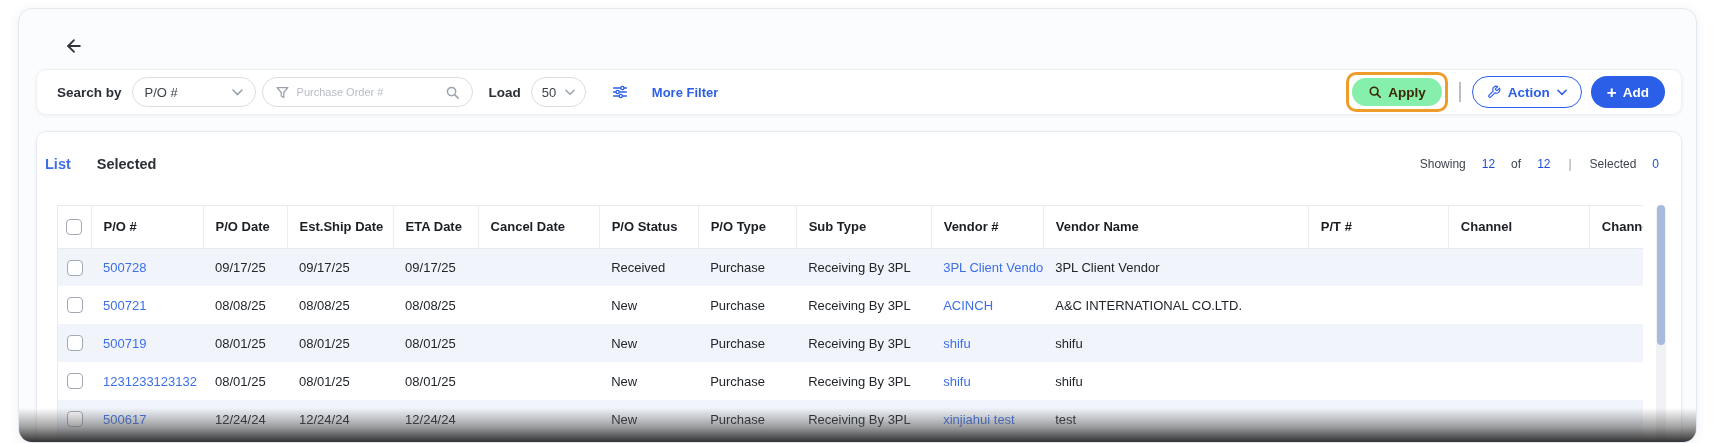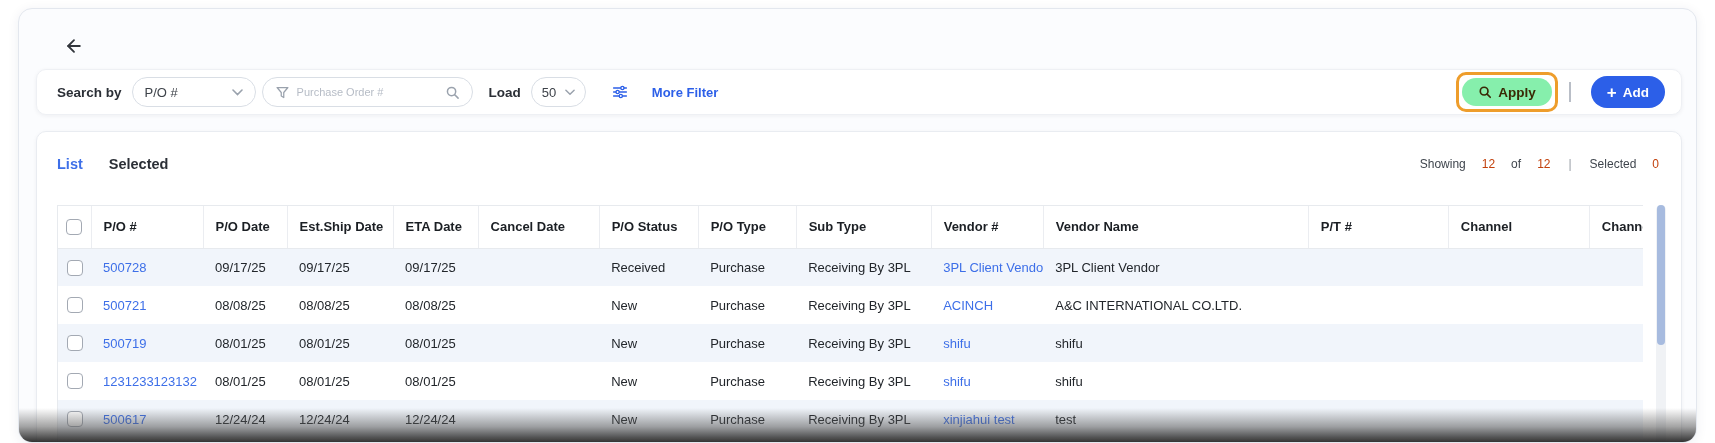--- a/index.html
+++ b/index.html
@@ -31,26 +31,26 @@
     gap:6px;padding:0 16px;font-size:13.5px;font-weight:700;color:#3a2a05;cursor:pointer;}
   .vdiv{width:2px;height:20px;background:#b9bec7;margin:0 11px;}
   .action-btn{height:32px;border:1.5px solid #2c5fe8;border-radius:17px;background:#fff;color:#2c5fe8;
     display:flex;align-items:center;gap:7px;padding:0 14px;font-size:13.5px;font-weight:600;cursor:pointer;}
   .add-btn{height:32px;border:none;border-radius:17px;background:#2c5fe8;color:#fff;display:flex;
     align-items:center;gap:6px;padding:0 16px;font-size:13.5px;font-weight:600;cursor:pointer;margin-left:9px;}
   .add-plus{font-size:17px;font-weight:600;line-height:1;}
   
   .main-card{position:absolute;left:17px;top:122px;width:1646px;height:336px;background:#fff;
     border:1px solid #e9ecf1;border-radius:10px 10px 0 0;box-shadow:0 1px 4px rgba(30,41,59,.05);}
-  .tabs-row{position:absolute;left:20px;right:22px;top:24px;display:flex;align-items:center;font-size:14.5px;}
+  .tabs-row{position:absolute;left:8px;right:22px;top:24px;display:flex;align-items:center;font-size:14.5px;}
   .tab{cursor:pointer;}
   .tab-active{color:#3d6fe8;font-weight:700;}
   .tab-idle{color:#2b2f36;font-weight:600;margin-left:26px;}
   .result-summary{display:flex;align-items:center;gap:16px;font-size:12px;color:#3f454d;}
-  .num{color:#c2410c;text-align:right;}
+  .num{color:#1d4ed8;text-align:right;}
   .rs-sep{color:#9aa0a8;padding:0 2px;}
   
   .table-wrap{position:absolute;left:20px;top:73px;width:1586px;height:250px;overflow:hidden;
     border:1px solid #e7eaee;border-bottom:none;border-right:none;}
   table{width:1592px;border-collapse:collapse;table-layout:fixed;font-size:13px;color:#22262b;}
   thead th{height:42px;text-align:left;font-size:13px;font-weight:700;color:#1b1f24;padding:0 12px;
     border-right:1px solid #ebedf1;border-bottom:1px solid #e7eaee;background:#fff;white-space:nowrap;overflow:hidden;}
   thead th.cb-col{padding:0;text-align:center;}
   tbody td{height:38px;padding:0 12px;white-space:nowrap;overflow:hidden;}
   tbody td.cb-col{padding:0;text-align:center;}
@@ -142,20 +142,33 @@
               <circle cx="7" cy="7" r="4.4"></circle>
               <path d="M10.4 10.4L14 14"></path>
             </svg>
         </span>
         <span>Apply</span>
       </button>
     </div>
 
     <div class="vdiv"></div>
 
+    <button class="action-btn">
+      <span>
+        <svg width="14" height="14" viewBox="0 0 24 24" fill="none" stroke="#2c5fe8" stroke-width="2" stroke-linecap="round" stroke-linejoin="round">
+            <path d="M14.7 6.3a1 1 0 0 0 0 1.4l1.6 1.6a1 1 0 0 0 1.4 0l3.77-3.77a6 6 0 0 1-7.94 7.94l-6.91 6.91a2.12 2.12 0 0 1-3-3l6.91-6.91a6 6 0 0 1 7.94-7.94l-3.76 3.76z"></path>
+          </svg>
+      </span>
+      <span>Action</span>
+      <span class="chev" style="color:#2c5fe8">
+        <svg width="10" height="7" viewBox="0 0 11 7" fill="none" stroke="#2c5fe8" stroke-width="1.7" stroke-linecap="round">
+            <path d="M1 1l4.5 4.5L10 1"></path>
+          </svg>
+      </span>
+    </button>
 
     <button class="add-btn">
       <span class="add-plus">+</span>
       <span>Add</span>
     </button>
   </div>
 
   <div class="main-card">
 
     <div class="tabs-row">

